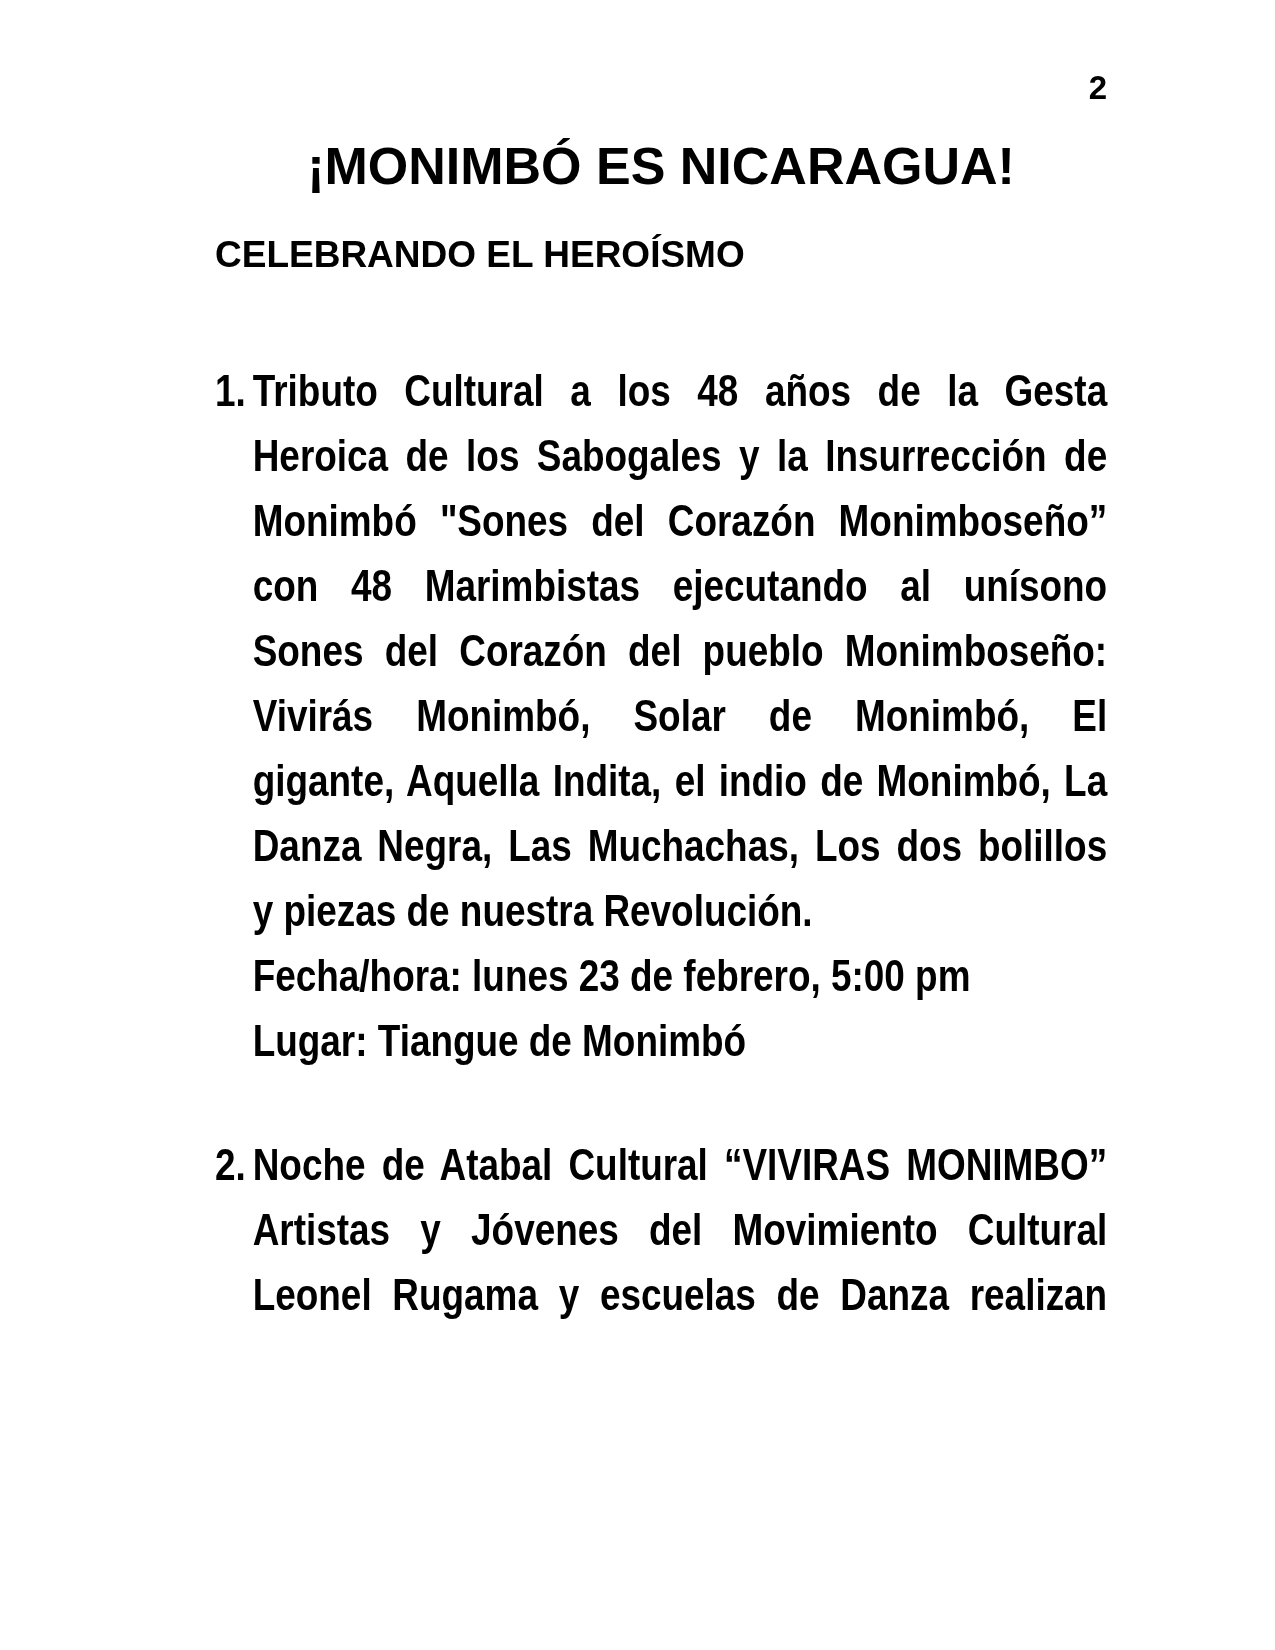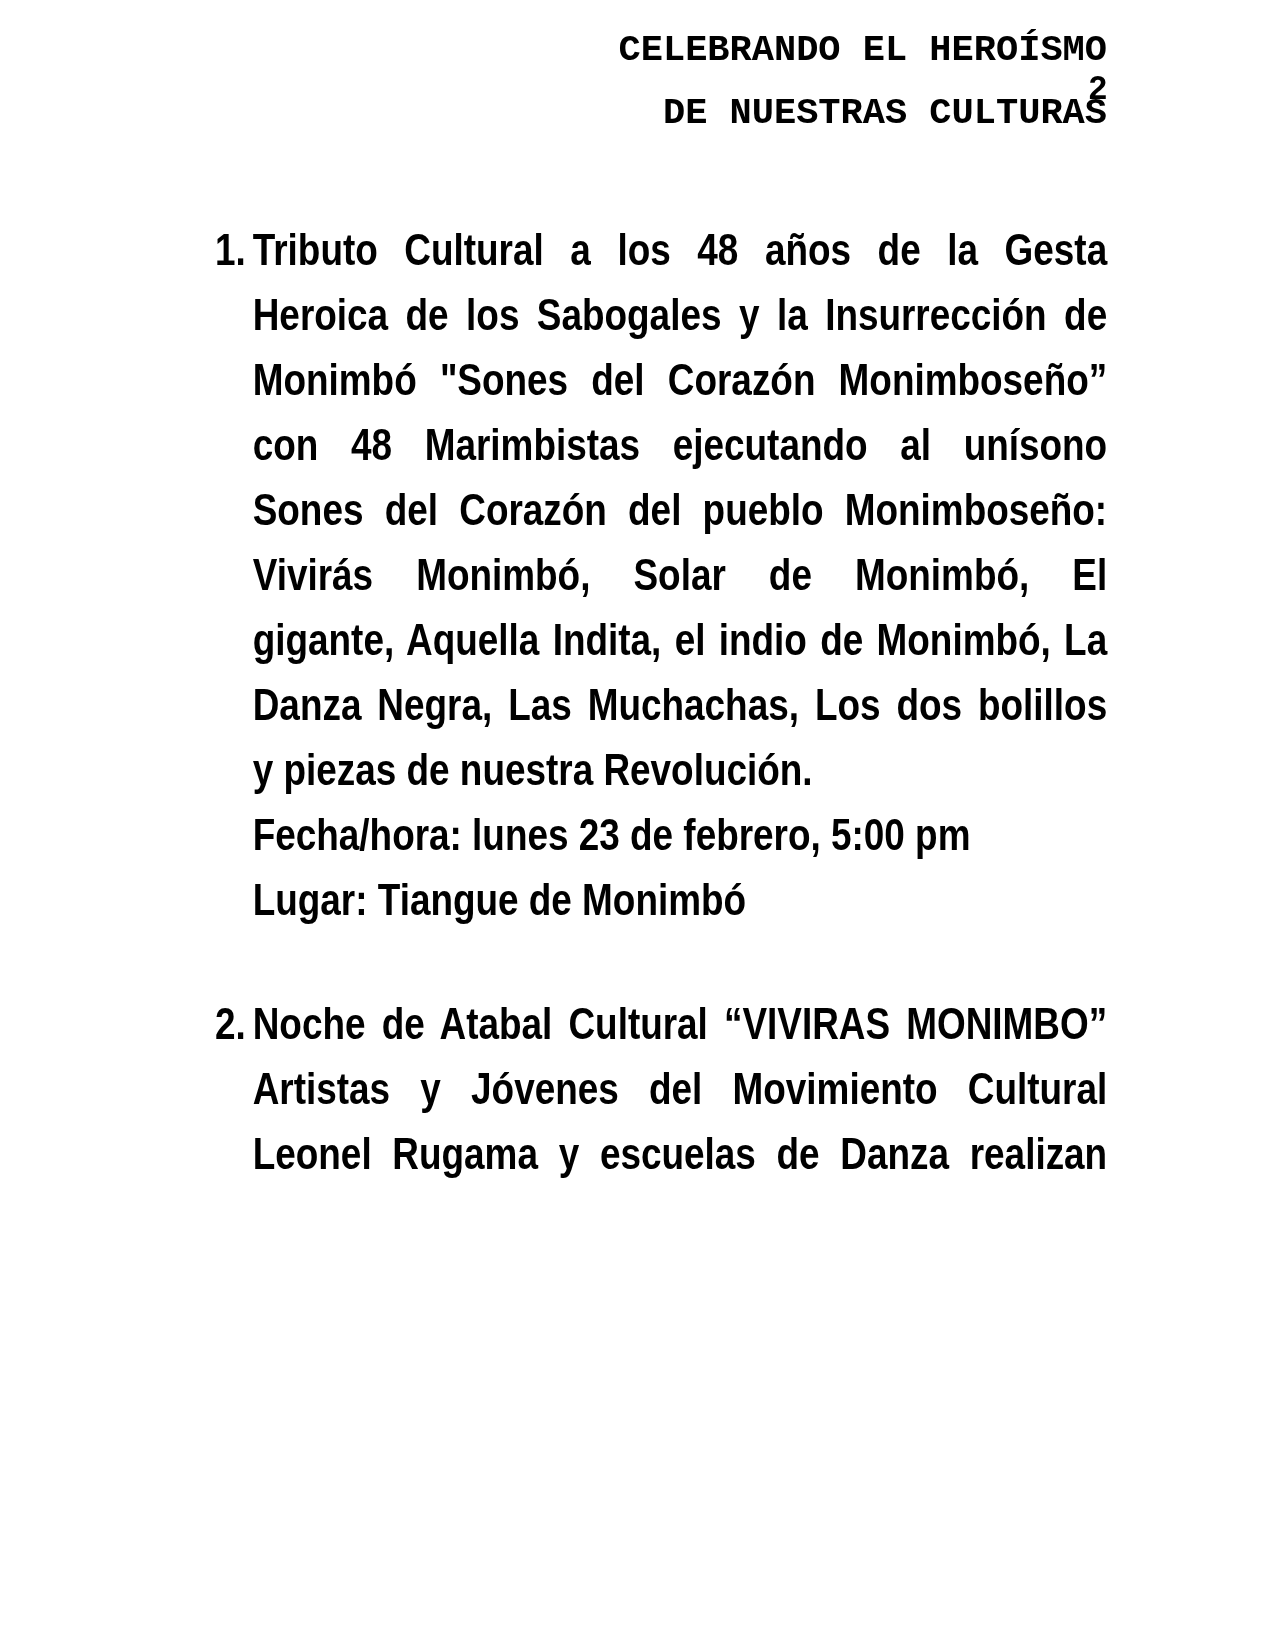--- a/index.html
+++ b/index.html
@@ -34,22 +34,21 @@
     line-height: 75px;
     text-align: center;
     white-space: nowrap;
   }
   .subtitles {
     padding-top: 19px;
   }
   .subtitle-line {
     font-size: 37px;
     line-height: 63px;
-    text-align: right;
-    font-family: Liberation Mono, monospace;
+    text-align: left;
   }
   
   .body-scale {
     margin-top: 72px;
     width: 1088px;           
     transform: scaleX(0.82);
     transform-origin: left top;
   }
   .items {
     list-style: none;
@@ -78,24 +77,24 @@
     text-align-last: justify;
   }
 </style>
 </head>
 <body>
 
 <div class="page">
   <div class="pagenum">2</div>
 
   <div class="content">
+    <h1 class="title">¡MONIMBÓ ES NICARAGUA!</h1>
 
     <div class="subtitles" id="subtitles">
         <div class="subtitle-line">CELEBRANDO EL HEROÍSMO</div>
-        <div class="subtitle-line">DE NUESTRAS CULTURAS</div>
       </div>
 
     <div class="body-scale">
       <ol class="items" id="items">
           <li class="item">
             <span class="item-num">1.</span>
             <div class="line just">Tributo Cultural a los 48 años de la Gesta</div>
             <div class="line just">Heroica de los Sabogales y la Insurrección de</div>
             <div class="line just">Monimbó "Sones del Corazón Monimboseño”</div>
             <div class="line just">con 48 Marimbistas ejecutando al unísono</div>

